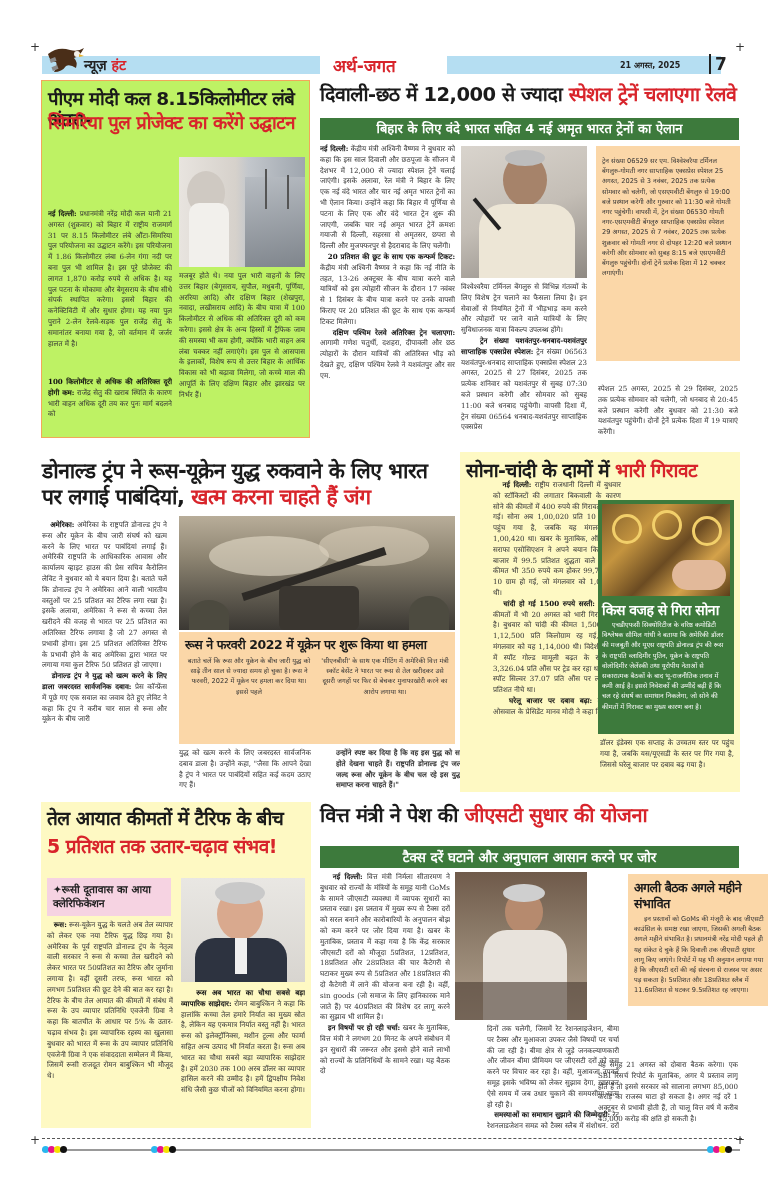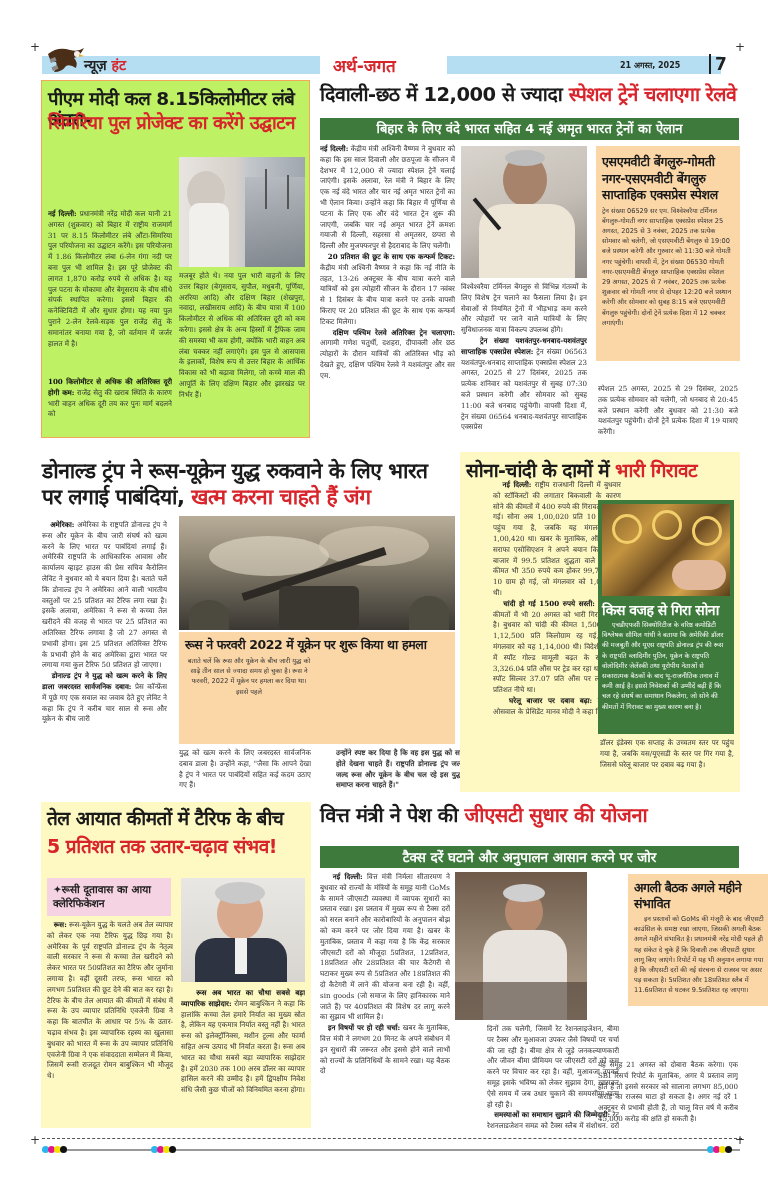--- a/index.html
+++ b/index.html
@@ -94,21 +94,20 @@
   <div style="position:absolute;left:18px;top:58px;width:96px;height:76px;background:#ede6d6;border-radius:24px 24px 0 0;"></div>
   <div style="position:absolute;left:24px;top:48px;width:4px;height:40px;background:#222;transform:rotate(-40deg);"></div>
 </div>
 
 <div class="body-text" style="position:absolute;left:461px;top:282px;width:126px;height:158px;overflow:hidden;">
   <span>विश्वेश्वरैया टर्मिनल बेंगलुरु से विभिन्न गंतव्यों के लिए विशेष ट्रेन चलाने का फैसला लिया है। इन सेवाओं से नियमित ट्रेनों में भीड़भाड़ कम करने और त्योहारों पर जाने वाले यात्रियों के लिए सुविधाजनक यात्रा विकल्प उपलब्ध होंगे।</span><br>
   &nbsp;&nbsp;&nbsp;<b>ट्रेन संख्या यशवंतपुर-धनबाद-यशवंतपुर साप्ताहिक एक्सप्रेस स्पेशल:</b> <span>ट्रेन संख्या 06563 यशवंतपुर-धनबाद साप्ताहिक एक्सप्रेस स्पेशल 23 अगस्त, 2025 से 27 दिसंबर, 2025 तक प्रत्येक शनिवार को यशवंतपुर से सुबह 07:30 बजे प्रस्थान करेगी और सोमवार को सुबह 11:00 बजे धनबाद पहुंचेगी। वापसी दिशा में, ट्रेन संख्या 06564 धनबाद-यशवंतपुर साप्ताहिक एक्सप्रेस</span>
 </div>
 
 <div class="peach" style="position:absolute;left:596px;top:146px;width:144px;height:215px;padding:8px 6px;">
-  <div class="head black" style="font-size:12.5px;line-height:16.5px;letter-spacing:-0.3px;">एसएमवीटी बेंगलुरु-गोमती नगर-एसएमवीटी बेंगलुरु साप्ताहिक एक्सप्रेस स्पेशल</div>
   <div style="font-family:'DejaVu Sans',sans-serif;font-size:6.6px;line-height:10.2px;color:#333;margin-top:2px;height:145px;overflow:hidden;">ट्रेन संख्या 06529 सर एम. विश्वेश्वरैया टर्मिनल बेंगलुरु-गोमती नगर साप्ताहिक एक्सप्रेस स्पेशल 25 अगस्त, 2025 से 3 नवंबर, 2025 तक प्रत्येक सोमवार को चलेगी, जो एसएमवीटी बेंगलुरु से 19:00 बजे प्रस्थान करेगी और गुरुवार को 11:30 बजे गोमती नगर पहुंचेगी। वापसी में, ट्रेन संख्या 06530 गोमती नगर-एसएमवीटी बेंगलुरु साप्ताहिक एक्सप्रेस स्पेशल 29 अगस्त, 2025 से 7 नवंबर, 2025 तक प्रत्येक शुक्रवार को गोमती नगर से दोपहर 12:20 बजे प्रस्थान करेगी और सोमवार को सुबह 8:15 बजे एसएमवीटी बेंगलुरु पहुंचेगी। दोनों ट्रेनें प्रत्येक दिशा में 12 चक्कर लगाएंगी।</div>
 </div>
 <div class="body-text" style="position:absolute;left:598px;top:384px;width:140px;height:52px;overflow:hidden;">स्पेशल 25 अगस्त, 2025 से 29 दिसंबर, 2025 तक प्रत्येक सोमवार को चलेगी, जो धनबाद से 20:45 बजे प्रस्थान करेगी और बुधवार को 21:30 बजे यशवंतपुर पहुंचेगी। दोनों ट्रेनें प्रत्येक दिशा में 19 यात्राएं करेंगी।</div>
 
 <div class="head black" style="position:absolute;left:42px;top:458px;width:410px;font-size:21px;line-height:26px;white-space:nowrap;">डोनाल्ड ट्रंप ने रूस-यूक्रेन युद्ध रुकवाने के लिए भारत</div>
 <div class="head" style="position:absolute;left:42px;top:484px;width:410px;font-size:21px;line-height:26px;white-space:nowrap;">
   <span class="black">पर लगाई पाबंदियां, </span><span class="red">खत्म करना चाहते हैं जंग</span>
 </div>
 
 <div class="body-text" style="position:absolute;left:42px;top:520px;width:125px;height:274px;overflow:hidden;">
@@ -122,20 +121,21 @@
   <div style="position:absolute;left:60px;top:54px;width:150px;height:8px;background:#2d2a26;transform:rotate(-18deg);"></div>
   <div style="position:absolute;left:100px;top:70px;width:80px;height:44px;background:#3a3630;border-radius:6px;"></div>
   <div style="position:absolute;left:10px;top:84px;width:40px;height:30px;border-radius:50% 50% 0 0;background:#4c4a3f;"></div>
   <div style="position:absolute;left:230px;top:80px;width:40px;height:34px;border-radius:50% 50% 0 0;background:#4d4b40;"></div>
 </div>
 
 <div class="peach" style="position:absolute;left:179px;top:632px;width:276px;height:112px;padding:4px 6px;">
   <div class="head black" style="font-size:12.5px;line-height:18px;white-space:nowrap;letter-spacing:-0.4px;">रूस ने फरवरी 2022 में यूक्रेन पर शुरू किया था हमला</div>
   <div style="display:flex;gap:8px;margin-top:2px;">
     <div style="width:128px;font-family:'DejaVu Sans',sans-serif;font-size:6.6px;line-height:10.2px;color:#333;text-align:center;height:84px;overflow:hidden;">बताते चलें कि रूस और यूक्रेन के बीच जारी युद्ध को साढ़े तीन साल से ज्यादा समय हो चुका है। रूस ने फरवरी, 2022 में यूक्रेन पर हमला कर दिया था। इससे पहले</div>
+    <div style="width:128px;font-family:'DejaVu Sans',sans-serif;font-size:6.6px;line-height:10.2px;color:#333;text-align:center;height:84px;overflow:hidden;">'सीएनबीसी' के साथ एक मीटिंग में अमेरिकी वित्त मंत्री स्कॉट बेसेंट ने भारत पर रूस से तेल खरीदकर उसे दूसरी जगहों पर फिर से बेचकर मुनाफाखोरी करने का आरोप लगाया था।</div>
   </div>
 </div>
 
 <div class="body-text" style="position:absolute;left:179px;top:748px;width:132px;height:44px;overflow:hidden;">युद्ध को खत्म करने के लिए जबरदस्त सार्वजनिक दबाव डाला है। उन्होंने कहा, "जैसा कि आपने देखा है ट्रंप ने भारत पर पाबंदियों सहित कई कदम उठाए गए हैं।</div>
 <div class="body-text" style="position:absolute;left:336px;top:748px;width:136px;height:44px;overflow:hidden;font-weight:bold;">उन्होंने स्पष्ट कर दिया है कि वह इस युद्ध को समाप्त होते देखना चाहते हैं। राष्ट्रपति डोनाल्ड ट्रंप जल्द से जल्द रूस और यूक्रेन के बीच चल रहे इस युद्ध को समाप्त करना चाहते हैं।"</div>
 
 <div class="peach-light" style="position:absolute;left:460px;top:452px;width:280px;height:340px;">
   <div class="head" style="position:absolute;left:6px;top:8px;width:272px;font-size:19px;white-space:nowrap;letter-spacing:-0.6px;">
     <span class="black">सोना-चांदी के दामों में </span><span class="red">भारी गिरावट</span>
   </div>

